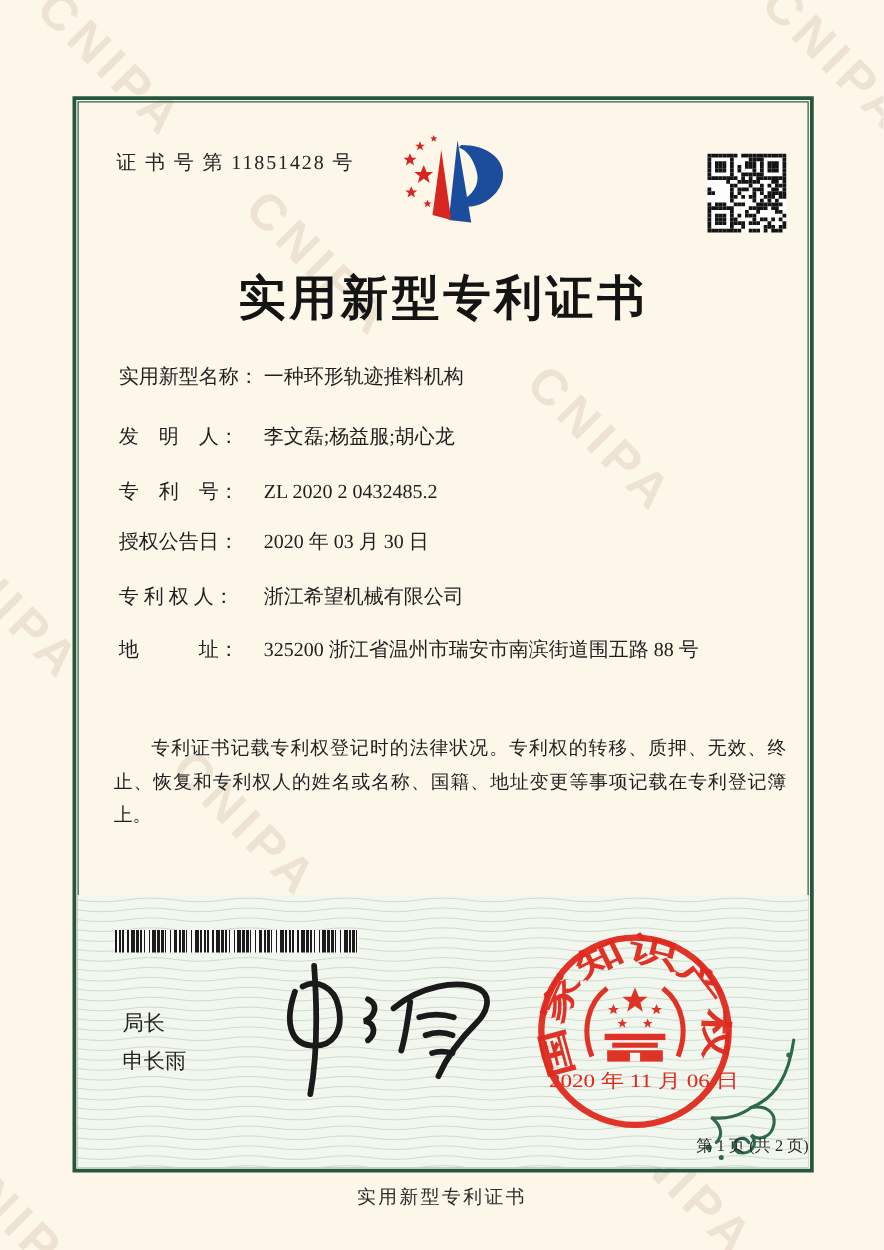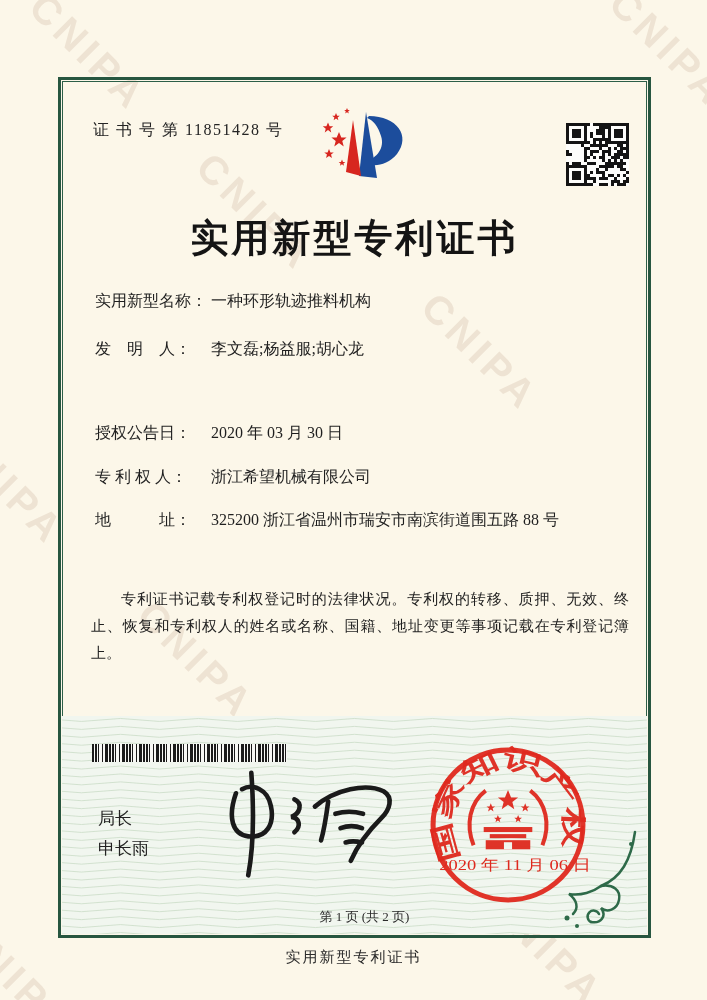--- a/index.html
+++ b/index.html
@@ -25,21 +25,21 @@
   .paras p{margin:0;text-indent:2em;}
   .bottom{position:absolute;left:1px;right:1px;bottom:1px;height:218px;background:#f1f6ef;overflow:visible;}
   .waves{position:absolute;left:0;top:0;width:100%;height:100%;}
   .barcode{position:absolute;left:30px;top:28px;width:195px;height:18px;
     background:repeating-linear-gradient(90deg,#1b1b1b 0 2px,#f8f8f5 2px 3px,#1b1b1b 3px 5px,#f8f8f5 5px 6px,#1b1b1b 6px 7px,#f8f8f5 7px 10px,#1b1b1b 10px 11px,#f8f8f5 11px 13px,#1b1b1b 13px 16px,#f8f8f5 16px 17px);}
   .director{position:absolute;left:36px;top:88px;font-family:"Liberation Sans","DejaVu Sans",sans-serif;
             font-size:17px;color:#222;line-height:30px;}
   .sig{position:absolute;left:135px;top:42px;width:205px;height:128px;}
   .seal{position:absolute;left:365px;top:28px;width:162px;height:162px;overflow:visible;}
   .flourish{position:absolute;right:4px;bottom:4px;width:100px;height:100px;}
-  .page-info{position:absolute;left:0;bottom:8px;width:100%;text-align:center;font-size:13px;color:#2b2b2b;padding-left:10px;}
+  .page-info{position:absolute;left:0;bottom:8px;width:100%;text-align:right;font-size:13px;color:#2b2b2b;}
   .footer-note{position:absolute;left:0;top:948px;width:100%;text-align:center;font-size:15px;color:#2b2b2b;letter-spacing:2px;}
 </style>
 </head>
 <body>
 
 <div class="page">
 
   <div class="wm" style="left:88px;top:52px">CNIPA</div>
   <div class="wm" style="left:668px;top:48px">CNIPA</div>
   <div class="wm" style="left:255px;top:212px">CNIPA</div>
@@ -315,20 +315,24 @@
     <div class="title">实用新型专利证书</div>
 
     <div class="frow" style="top:211px">
       <span class="lab">实用新型名称：</span>
       <span class="val">一种环形轨迹推料机构</span>
     </div>
     <div class="frow" style="top:259px">
       <span class="lab">发　明　人：</span>
       <span class="val">李文磊;杨益服;胡心龙</span>
     </div>
+    <div class="frow" style="top:303px">
+      <span class="lab">专　利　号：</span>
+      <span class="val">ZL 2020 2 0432485.2</span>
+    </div>
     <div class="frow" style="top:343px">
       <span class="lab">授权公告日：</span>
       <span class="val">2020 年 03 月 30 日</span>
     </div>
     <div class="frow" style="top:387px">
       <span class="lab">专 利 权 人：</span>
       <span class="val">浙江希望机械有限公司</span>
     </div>
     <div class="frow" style="top:430px">
       <span class="lab">地　　　址：</span>

